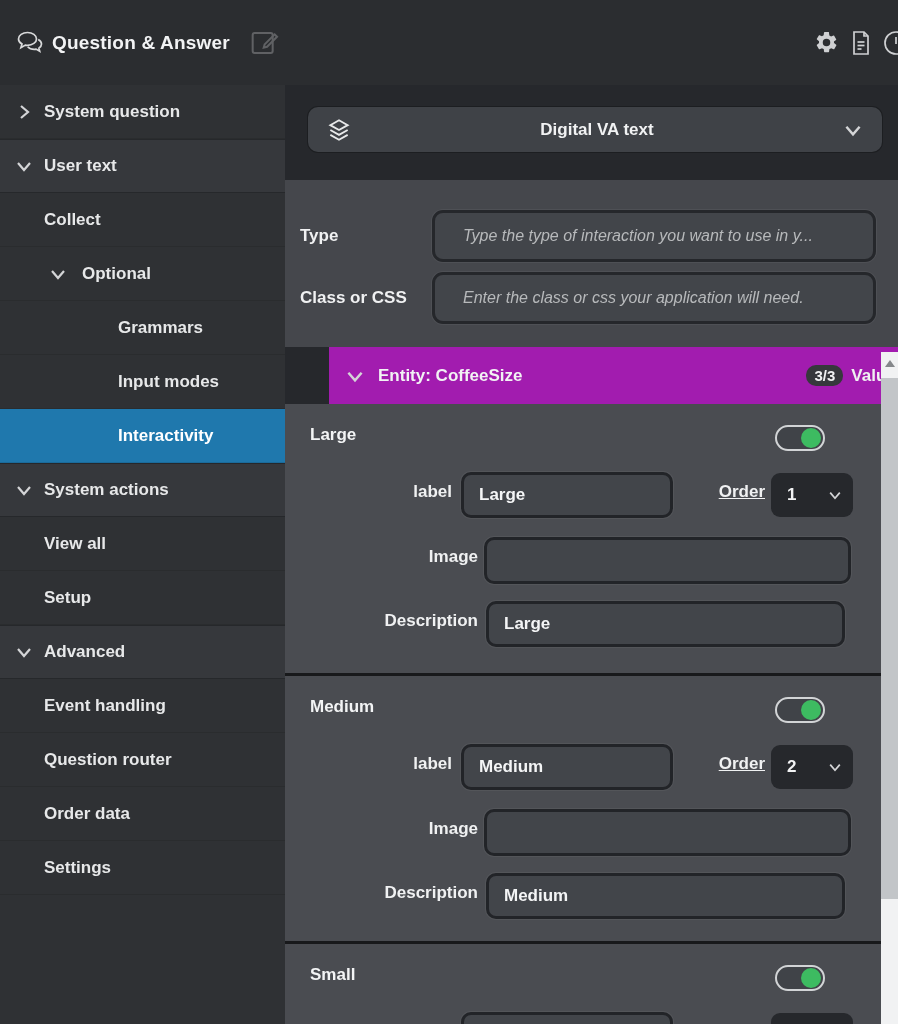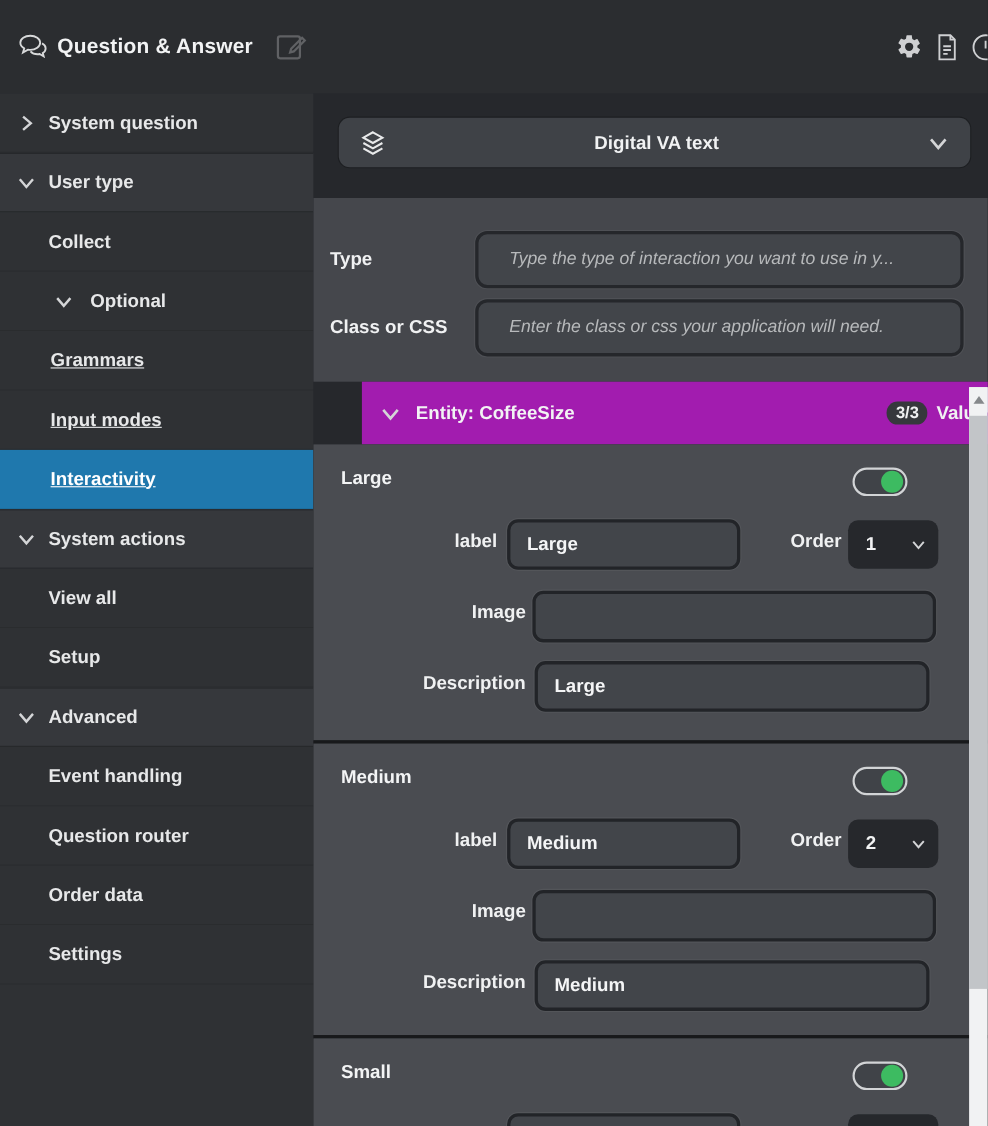--- a/index.html
+++ b/index.html
@@ -18,21 +18,21 @@
 
   
   .sidebar { position:absolute; left:0; top:85px; width:285px; height:939px; background:#2f3134; }
   .srow { height:54px; display:flex; align-items:center; color:#e7e8e9; font-size:17px;
           font-weight:700; cursor:pointer; border-bottom:1px solid rgba(0,0,0,0.10); }
   .srow.lighter { background:#36383c; border-top:1px solid #26282b; border-bottom:1px solid #26282b; }
   .srow.selected { background:#1f78ad; color:#ffffff; }
   .srow .chev0 { width:22px; margin-left:14px; margin-right:8px; display:flex; }
   .srow .pad1 { padding-left:44px; }
   .srow .chev1 { width:22px; margin-left:48px; margin-right:12px; display:flex; }
-  .srow .pad2 { padding-left:46px;text-decoration:underline; }
+  .srow .pad2 { padding-left:118px; }
   svg.chev { stroke:#d4d5d7; stroke-width:2.2; fill:none; }
 
   
   .main { position:absolute; left:285px; top:85px; width:613px; height:939px; background:#26282c; }
 
   .selector { position:absolute; left:23px; top:22px; width:574px; height:45px; background:#3f4247;
               border-radius:10px; display:flex; align-items:center; cursor:pointer;
               box-shadow:0 0 0 1px rgba(0,0,0,0.25); }
   .selector .lay { margin-left:18px; display:flex; }
   .selector .sel-label { flex:1; text-align:center; color:#f1f2f3; font-size:17px; font-weight:700; }
@@ -67,21 +67,21 @@
   .sep  { position:absolute; left:0; width:613px; background:#18191b; }
 
   .ename { position:absolute; left:25px; top:21px; color:#f3f4f5; font-size:17px; font-weight:700; }
   .toggle { position:absolute; left:490px; top:21px; width:50px; height:26px; border:2px solid #d2d4d6;
             border-radius:14px; background:#404348; cursor:pointer; }
   .knob { position:absolute; right:2px; top:1px; width:20px; height:20px; border-radius:50%;
           background:#3dbb61; }
 
   .flab { position:absolute; color:#f0f1f2; font-size:17px; font-weight:700; text-align:right; }
   .lab-label { left:0; top:78px; width:167px; }
-  .lab-order { left:396px; top:78px; width:84px; }
+  .lab-order { left:396px; top:78px; width:84px;text-decoration:underline; }
   .lab-image { left:0; top:143px; width:193px; }
   .lab-desc  { left:0; top:207px; width:193px; }
 
   .e-input { position:absolute; background:#42454a; border:3px solid #222428; border-radius:10px;
              color:#f4f5f6; font-size:17px; font-weight:700; padding:0 15px; outline:none;
              box-shadow:0 0 0 1px rgba(255,255,255,0.05);
              font-family:"Liberation Sans", sans-serif; }
   .in-label { left:176px; top:68px;  width:212px; height:46px; }
   .in-image { left:199px; top:133px; width:367px; height:47px; }
   .in-desc  { left:201px; top:197px; width:359px; height:46px; }
@@ -151,21 +151,21 @@
           </svg>
       </span>
         <span>System question</span>
     </div>
     <div class="srow lighter">
       <span class="chev0">
         <svg class="chev" width="20" height="20" viewBox="0 0 20 20">
             <polyline points="4,7 10,14 16,7"></polyline>
           </svg>
       </span>
-        <span>User type</span>
+        <span>User text</span>
     </div>
     <div class="srow">
       <span class="pad1">Collect</span>
     </div>
     <div class="srow">
       <span class="chev1">
         <svg class="chev" width="20" height="20" viewBox="0 0 20 20">
             <polyline points="4,7 10,14 16,7"></polyline>
           </svg>
       </span>

